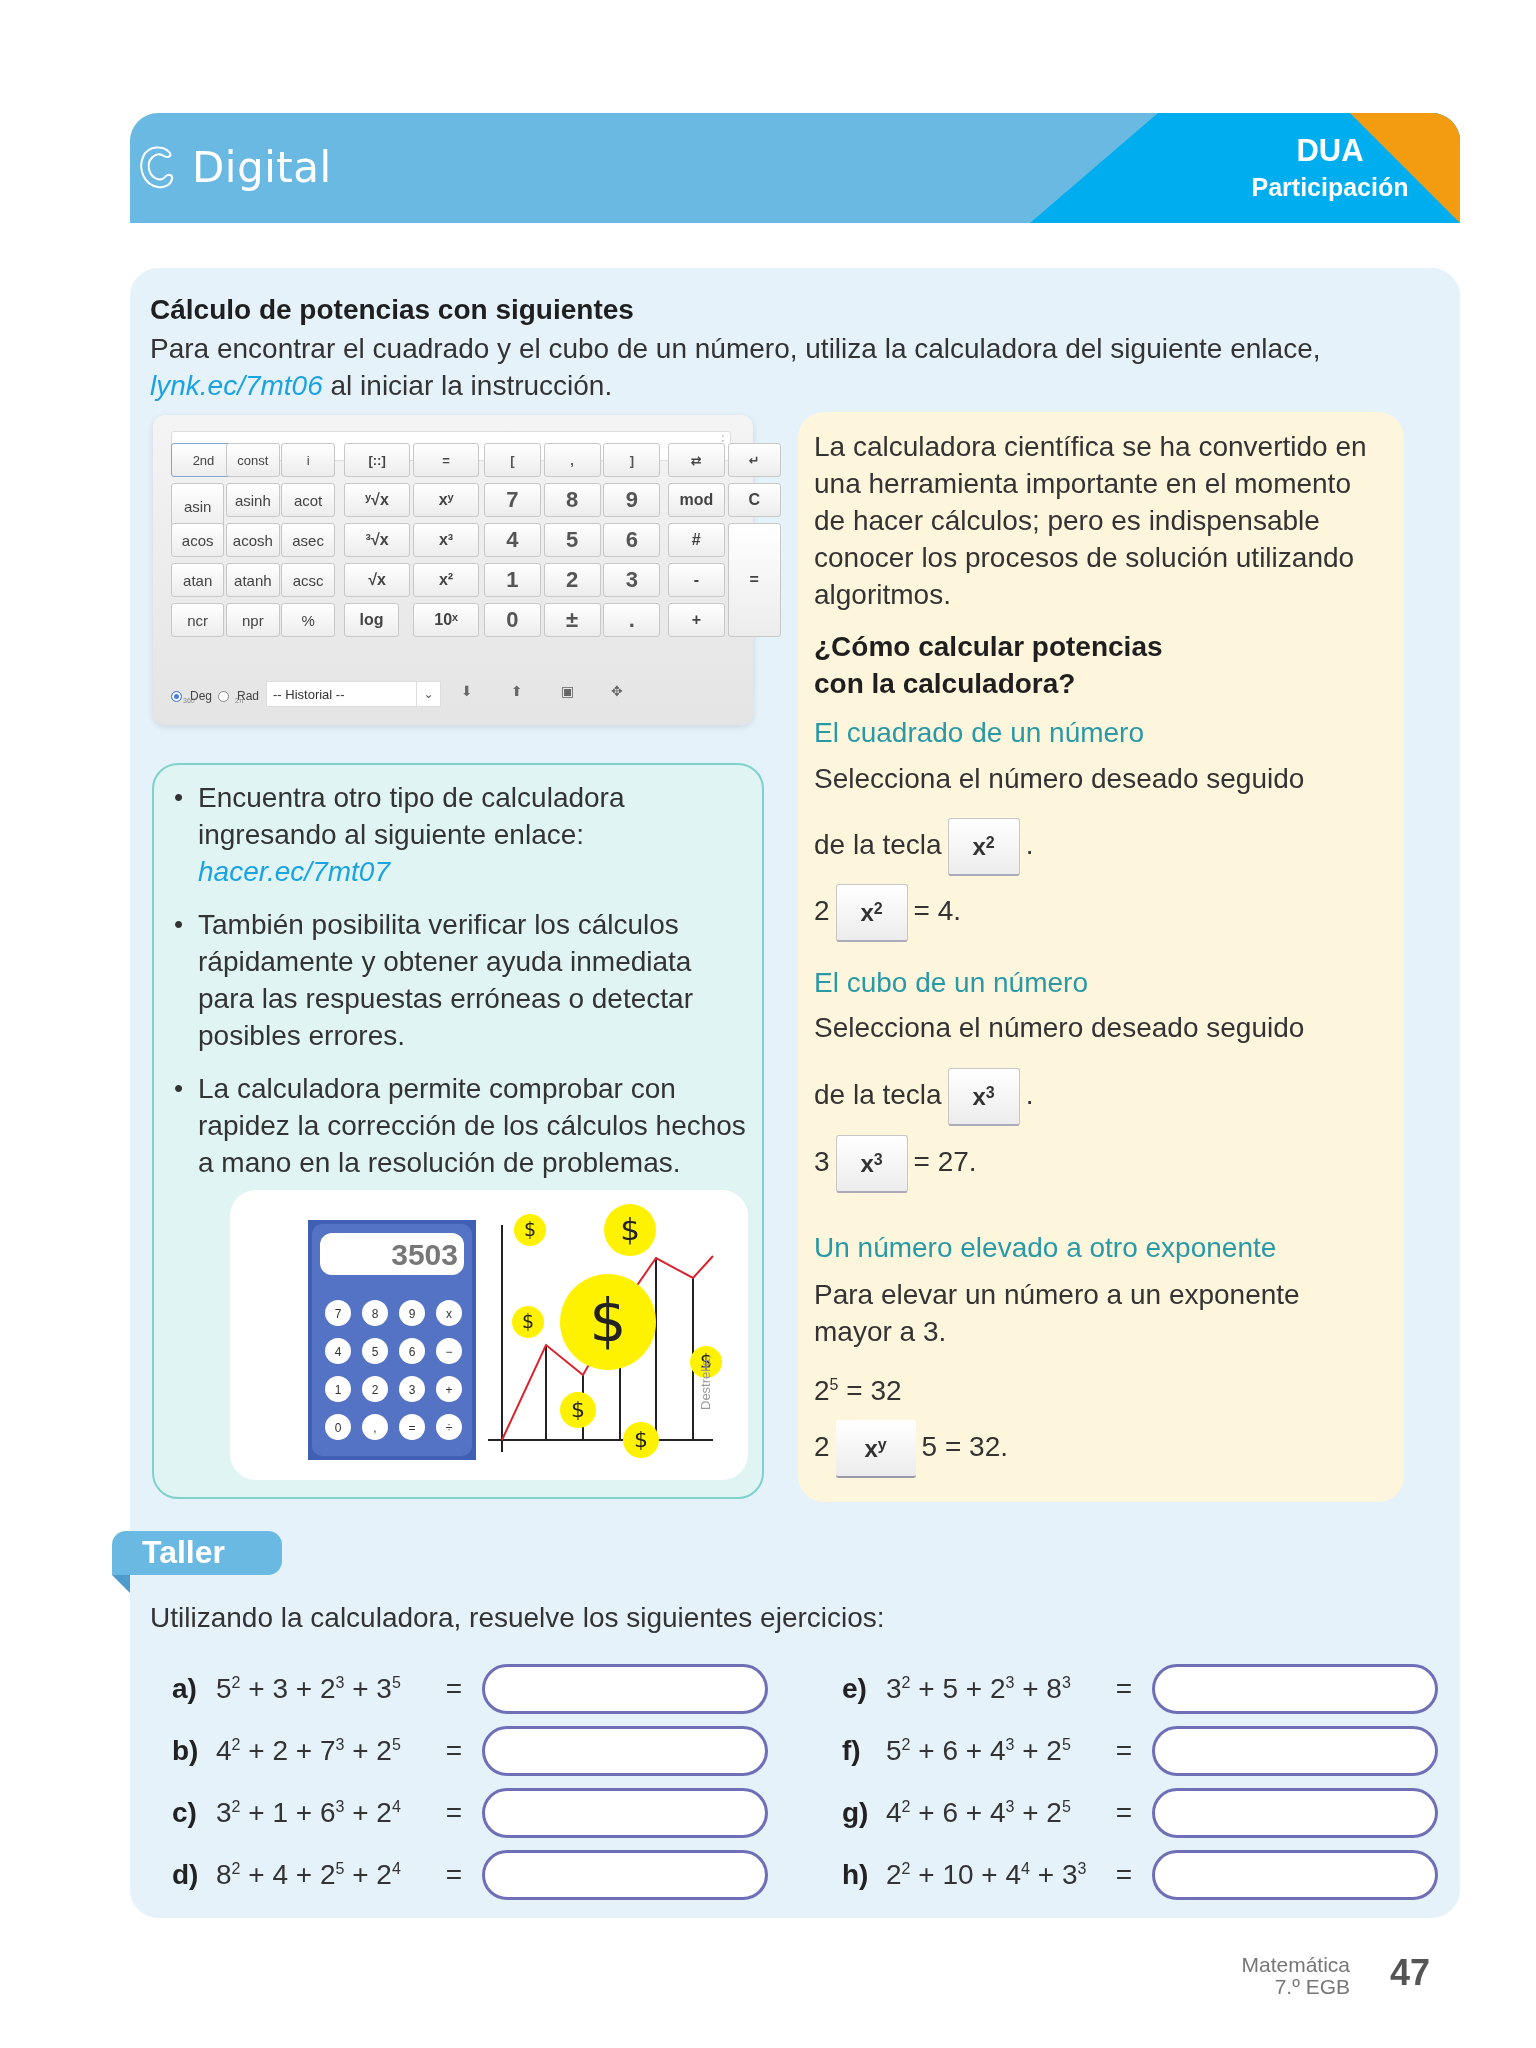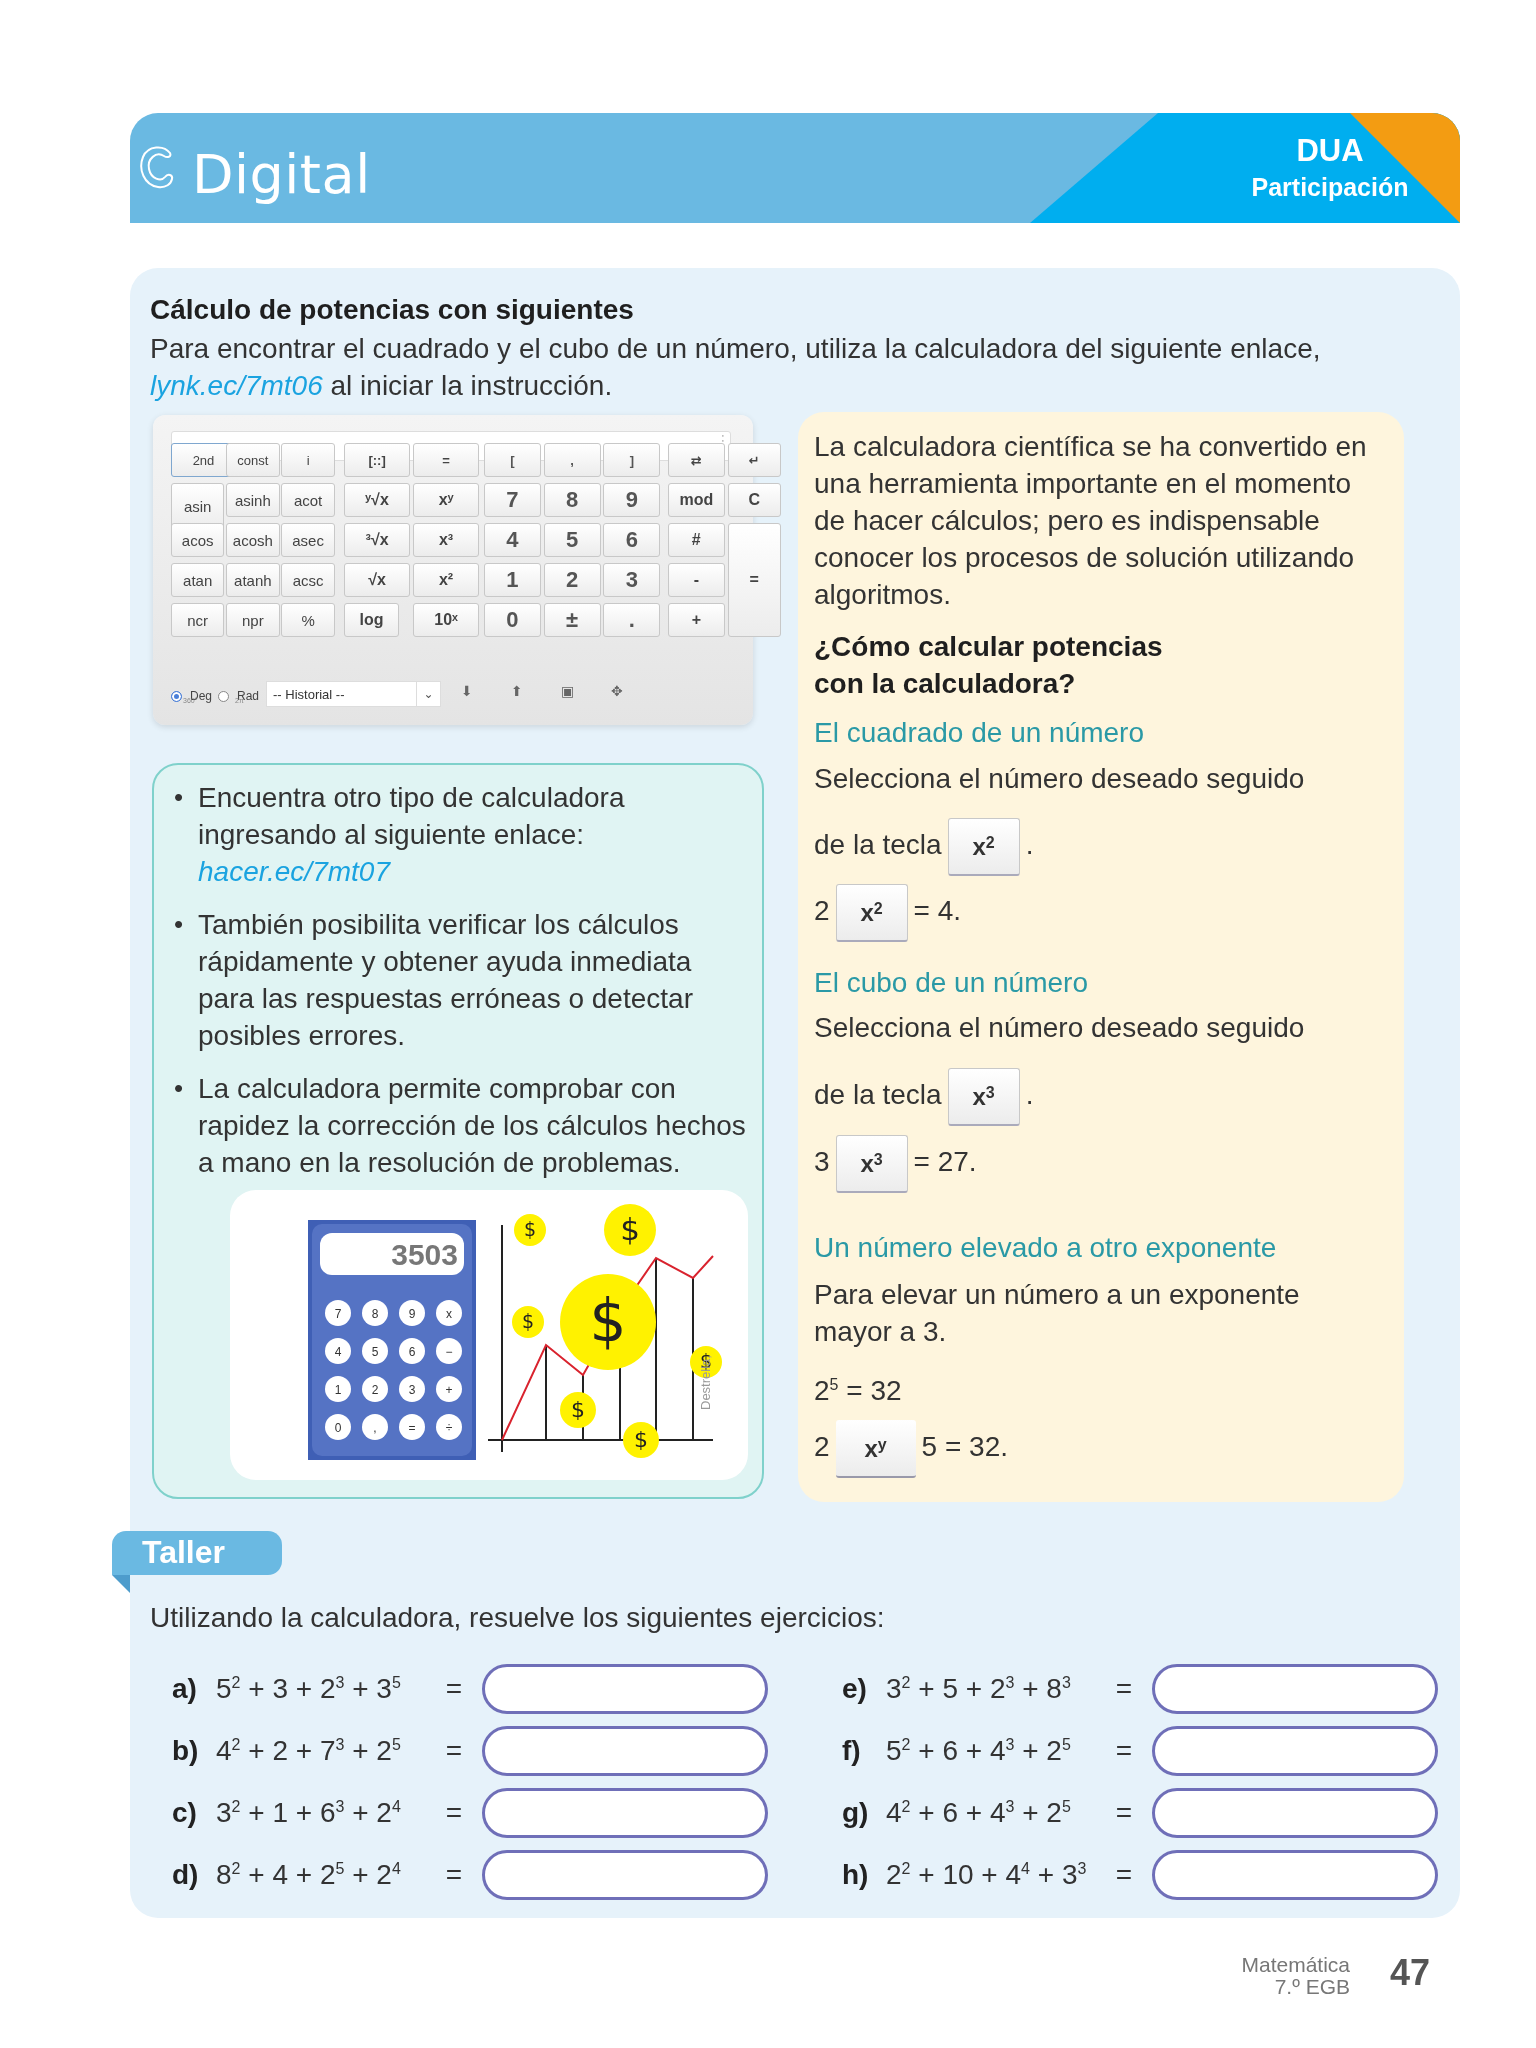--- a/index.html
+++ b/index.html
@@ -5,21 +5,21 @@
   * { box-sizing: border-box; margin: 0; padding: 0; }
   html, body { width: 1536px; height: 2048px; background: #ffffff; overflow: hidden; }
   body { position: relative; font-family: "Liberation Sans", "DejaVu Sans", sans-serif; color: #2b2b2b; }
 
   
   .banner { position: absolute; left: 130px; top: 113px; width: 1330px; height: 110px; border-radius: 28px 28px 0 0; overflow: hidden; background: #6ab9e2; }
   .banner .mid { position: absolute; left: 900px; top: 0; width: 360px; height: 110px; background: #00aeef; clip-path: polygon(128px 0, 340px 0, 430px 110px, 0 110px); }
   .banner .mid2 { position: absolute; left: 1030px; top: 0; width: 300px; height: 110px; background: #00aeef; }
   .banner .orange { position: absolute; left: 1220px; top: 0; width: 110px; height: 110px; background: #f39c12; clip-path: polygon(0 0, 110px 0, 110px 110px); }
   .banner .logo { position: absolute; left: 6px; top: 28px; width: 46px; height: 52px; }
-  .banner .digital { position: absolute; left: 62px; top: 30px; font-size: 54px; color: #ffffff; font-family: "DejaVu Sans", sans-serif; letter-spacing: 0.5px; }
+  .banner .digital { position: absolute; left: 62px; top: 30px; font-size: 42px; color: #ffffff; font-family: "DejaVu Sans", sans-serif; letter-spacing: 0.5px; }
   .banner .dua { position: absolute; left: 1100px; top: 20px; width: 200px; text-align: center; color: #fff; font-weight: bold; font-size: 31px; }
   .banner .part { position: absolute; left: 1100px; top: 60px; width: 200px; text-align: center; color: #fff; font-weight: bold; font-size: 25px; }
 
   
   .panel { position: absolute; left: 130px; top: 268px; width: 1330px; height: 1650px; background: #e6f2fa; border-radius: 28px; }
   .section-title { position: absolute; left: 150px; top: 294px; font-size: 28px; font-weight: bold; color: #1f1f1f; }
   .intro { position: absolute; left: 150px; top: 330px; width: 1270px; font-size: 28px; line-height: 37px; color: #333; }
   .link { color: #1aa3e0; font-style: italic; }
 
   

